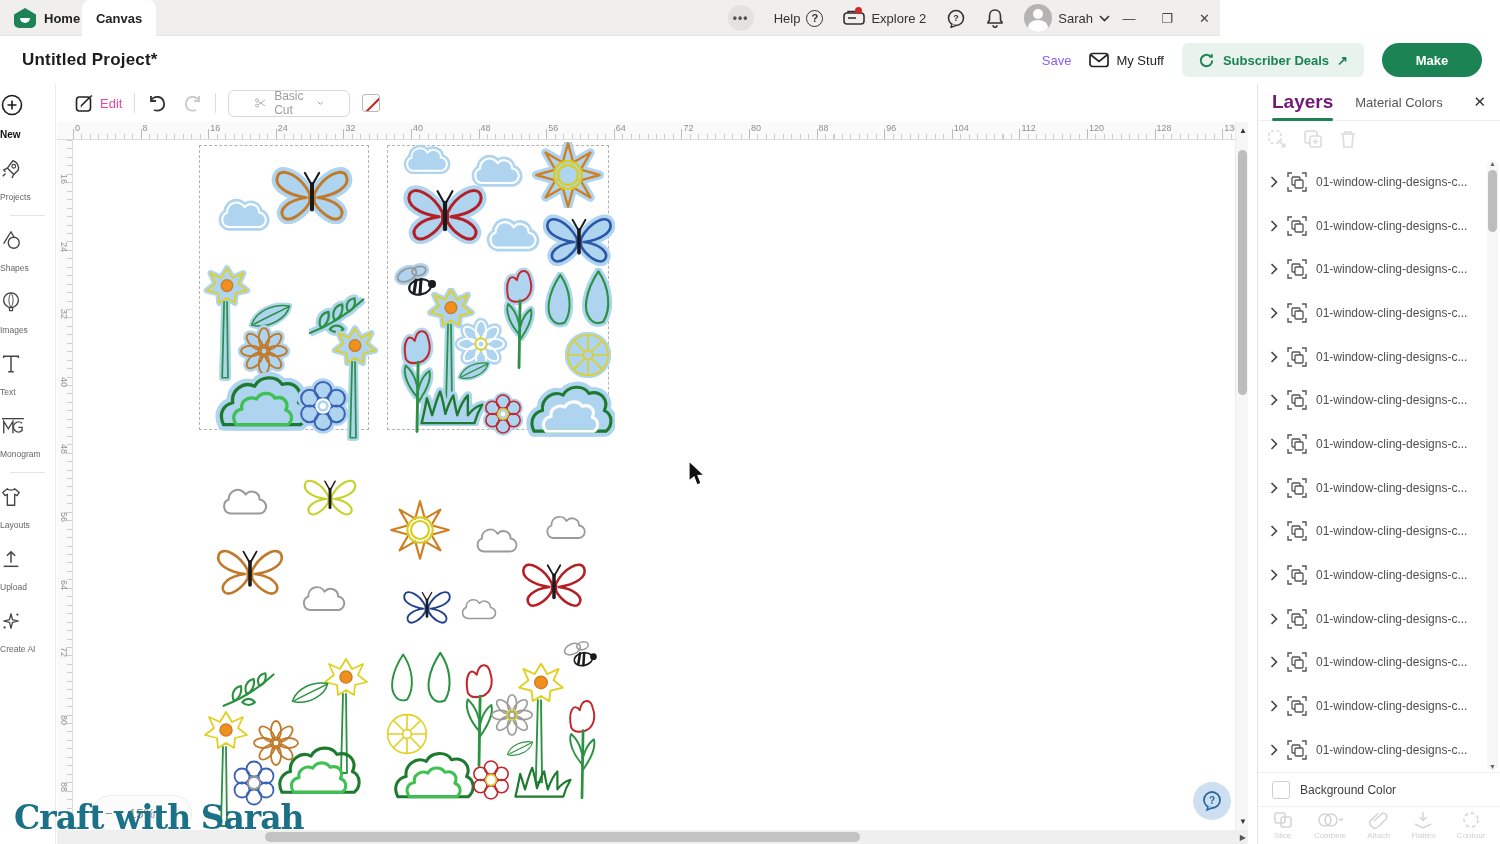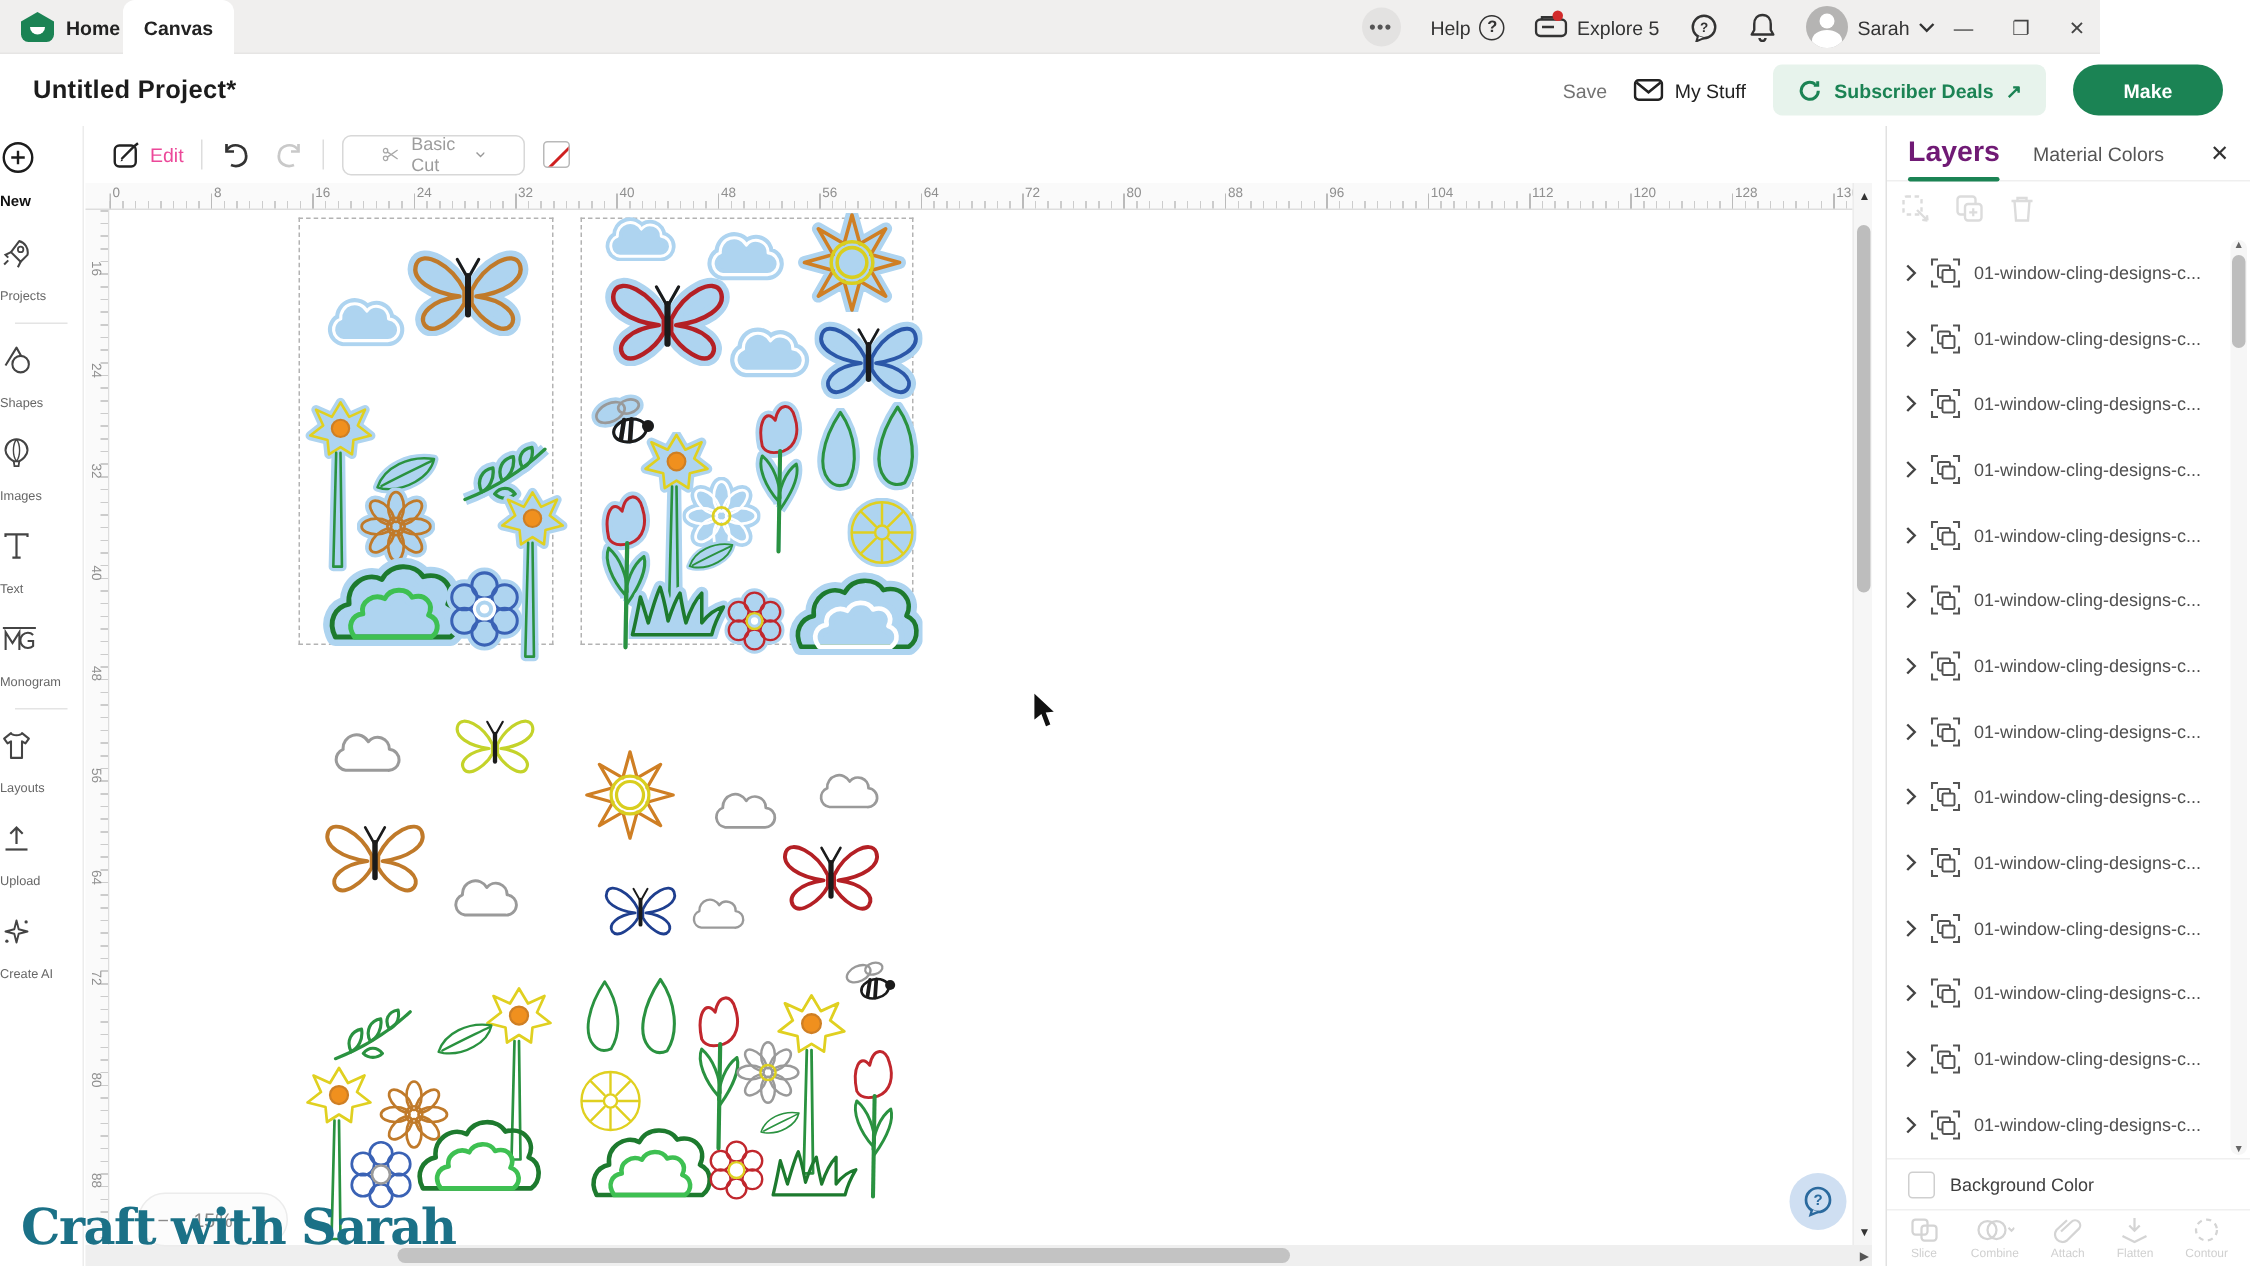--- a/index.html
+++ b/index.html
@@ -1,18 +1,18 @@
 <!DOCTYPE html>
 <html><head>
 <meta charset="utf-8">
 <style>
   *{box-sizing:border-box;margin:0;padding:0}
   html,body{width:1500px;height:844px;overflow:hidden;font-family:"Liberation Sans",sans-serif;background:#fff}
   
-  #topbar{position:absolute;left:0;top:0;width:1400px;height:36px;background:#f0efee;border-bottom:1px solid #e6e5e4}
+  #topbar{position:absolute;left:0;top:0;width:1220px;height:36px;background:#f0efee;border-bottom:1px solid #e6e5e4}
   #home-tab{position:absolute;left:14px;top:0;height:36px;display:flex;align-items:center;gap:8px;cursor:pointer}
   #home-tab .hicon{width:22px;height:20px;background:#1b8354;border-radius:4px 4px 5px 5px;position:relative;clip-path:polygon(50% 0,100% 32%,100% 100%,0 100%,0 32%)}
   #home-tab .hicon::after{content:"";position:absolute;left:6px;top:10px;width:10px;height:5px;border-radius:0 0 8px 8px;background:#fff}
   #home-tab span{font-size:13px;font-weight:700;color:#222}
   #canvas-tab{position:absolute;left:82px;top:0;width:74px;height:36px;background:#fff;border-radius:8px 8px 0 0;display:flex;align-items:center;justify-content:center;font-size:13px;font-weight:600;color:#222}
   #topbar-right{position:absolute;right:110px;top:0;height:36px;display:flex;align-items:center;gap:20px}
   .tb-item{display:flex;align-items:center;gap:6px;font-size:13px;color:#333;cursor:pointer}
   #more-btn{width:26px;height:26px;border-radius:50%;background:#e3e2e1;display:flex;align-items:center;justify-content:center;color:#555;font-size:12px;letter-spacing:1px;font-weight:700}
   .qcircle{width:17px;height:17px;border:1.4px solid #333;border-radius:50%;display:inline-flex;align-items:center;justify-content:center;font-size:11px;font-weight:600;color:#333}
   .icon-svg{display:block}
@@ -20,21 +20,21 @@
   #explore-badge{position:absolute;left:12px;top:-3px;width:7px;height:7px;background:#d22b2b;border-radius:50%}
   #avatar{width:28px;height:28px;border-radius:50%;background:#b5b4b3;position:relative;overflow:hidden}
   #avatar::before{content:"";position:absolute;left:9px;top:5px;width:10px;height:10px;border-radius:50%;background:#fff}
   #avatar::after{content:"";position:absolute;left:4px;top:16px;width:20px;height:14px;border-radius:50%;background:#fff}
   #win-controls{position:absolute;right:10px;top:0;height:36px;display:flex;align-items:center;gap:26px;color:#444;font-size:13px}
   #win-controls span{cursor:pointer}
   
   #projectbar{position:absolute;left:0;top:36px;width:1500px;height:48px;background:#fff}
   #project-title{position:absolute;left:22px;top:14px;font-size:17px;font-weight:600;color:#1c1c1c;letter-spacing:.2px}
   #projectbar-right{position:absolute;right:18px;top:0;height:48px;display:flex;align-items:center;gap:18px}
-  #save-label{font-size:13px;color:#737373;cursor:pointer}
+  #save-label{font-size:13px;color:#8b5cf6;cursor:pointer}
   #mystuff{display:flex;align-items:center;gap:7px;font-size:13px;color:#222;cursor:pointer}
   #subscriber-pill{display:flex;align-items:center;gap:8px;background:#e7f3ec;border-radius:6px;height:34px;padding:0 16px;color:#1b8354;font-size:13px;font-weight:700;cursor:pointer}
   #make-btn{background:#1b8354;color:#fff;font-size:13px;font-weight:700;border:none;border-radius:20px;height:34px;width:100px;cursor:pointer}
   
   #sidebar{position:absolute;left:0;top:84px;width:56px;height:760px;background:#fff;border-right:1px solid #ececec}
   .sb-item{display:flex;flex-direction:column;align-items:flex-start;gap:12px;padding:9px 0;cursor:pointer;color:#3c3c3c}
   .sb-item .lbl{font-size:8.5px;color:#666}
   .sb-item.first .lbl{font-size:10px;font-weight:700;color:#111}
   .sb-div{height:1px;background:#e4e4e4;margin:4px 10px}
   
@@ -196,21 +196,21 @@
       <span>Help</span>
       <span class="qcircle">?</span>
     </div>
     <div class="tb-item" id="explore-item">
       <svg class="icon-svg" width="22" height="16" viewBox="0 0 22 16">
           <rect x="1" y="3" width="20" height="11" rx="3" fill="none" stroke="#333" stroke-width="1.6"></rect>
           <path d="M5,3 L5,1.5 L17,1.5 L17,3" fill="none" stroke="#333" stroke-width="1.6"></path>
           <path d="M5,8 L13,8" stroke="#333" stroke-width="1.6"></path>
         </svg>
       <span id="explore-badge"></span>
-      <span>Explore 5</span>
+      <span>Explore 2</span>
     </div>
     <div class="tb-item">
       <svg class="icon-svg" width="20" height="19" viewBox="0 0 20 19">
           <circle cx="10" cy="9" r="7.5" fill="none" stroke="#333" stroke-width="1.6"></circle>
           <path d="M6,15 L5,18.5 L10,16.4" fill="#fff" stroke="#333" stroke-width="1.4"></path>
           <text x="10" y="12.3" font-size="9" font-weight="bold" fill="#333" text-anchor="middle" font-family="Liberation Sans,sans-serif">?</text>
         </svg>
     </div>
     <div class="tb-item">
       <svg class="icon-svg" width="18" height="20" viewBox="0 0 18 20">

